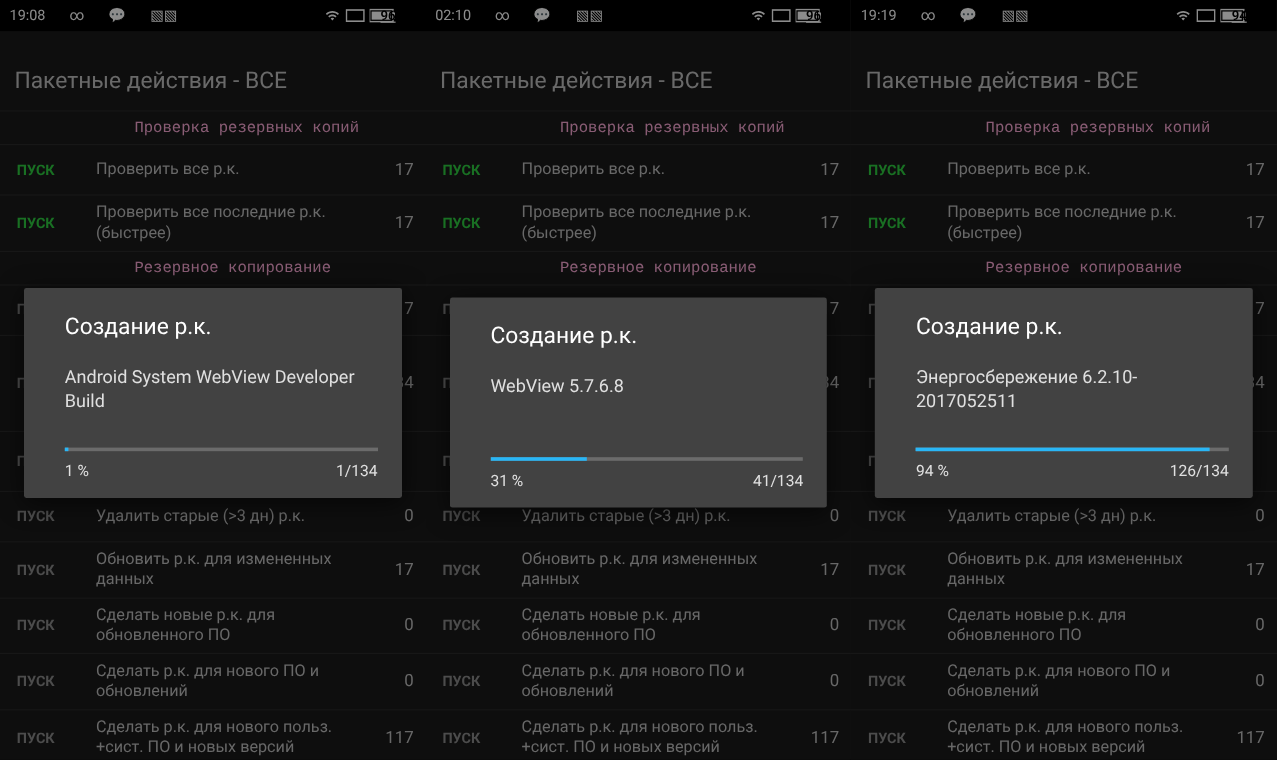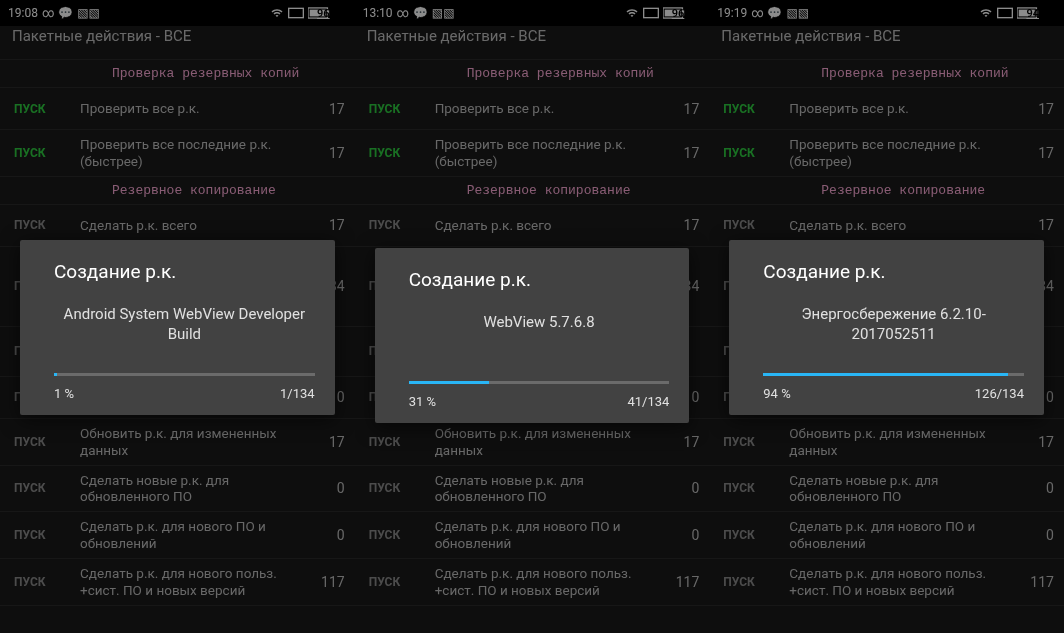--- a/index.html
+++ b/index.html
@@ -22,28 +22,28 @@
   }
   .statusbar {
     height: 26px;
     background: #000;
     color: #fff;
     display: flex;
     align-items: center;
     padding: 0 8px;
     font-size: 12px;
   }
-  .sb-left { display: flex; align-items: center; gap: 4px; }
+  .sb-left { display: flex; align-items: center; gap: 20px; }
   .sb-right { margin-left: auto; display: flex; align-items: center; gap: 4px; text-decoration: underline; }
   .sb-ico { display:inline-flex; align-items:center; }
   .app-title {
     background: #1a1a1a;
     color: #c0c0c0;
-    font-size: 15px;
-    padding: 1px 12px 14px 12px;
+    font-size: 19px;
+    padding: 29px 12px 14px 12px;
     border-bottom: 1px solid #2a2a2a;
   }
   .section-header {
     color: #f9a8d4;
     font-size: 13px;
     padding: 6px 12px 6px 112px;
     border-bottom: 1px solid #2a2a2a;
     font-family: Liberation Mono, monospace;
   }
   .row {
@@ -86,21 +86,21 @@
     right: 20px;
     background: #424242;
     color: #eaeaea;
     padding: 20px 20px 14px 34px;
     box-shadow: 0 4px 20px rgba(0,0,0,0.6);
     border-radius: 2px;
   }
   .dialog.pos-a { top: 240px; }
   .dialog.pos-b { top: 248px; }
   .dialog .dtitle { font-size: 19px; margin-bottom: 22px; color:#fff; }
-  .dialog .dmsg { font-size: 15px; line-height: 1.3; color:#e0e0e0; white-space: pre-line; min-height:40px;text-align:center;}
+  .dialog .dmsg { font-size: 15px; line-height: 1.3; color:#e0e0e0; white-space: pre-line; min-height:40px;}
   .dialog .pbar {
     margin-top: 28px;
     height: 3px;
     background: #6b6b6b;
     position: relative;
   }
   .dialog .pbar .fill {
     position: absolute;
     left: 0; top: 0; bottom: 0;
     background: #29b6f6;
@@ -211,21 +211,21 @@
     <div class="pfoot">
       <span>1 %</span>
       <span>1/134</span>
     </div>
   </div>
 </div>
 
 <div class="screen">
   <div class="statusbar">
     <div class="sb-left">
-      <span>13:10</span>
+      <span>02:10</span>
       <span class="sb-ico">∞</span>
       <span class="sb-ico">💬</span>
       <span class="sb-ico">▧▧</span>
     </div>
     <div class="sb-right">
       <span class="sb-ico">
           <svg width="14" height="12" viewBox="0 0 24 24" fill="#fff">
             <path d="M1 9l2 2c4.97-4.97 13.03-4.97 18 0l2-2C16.93 2.93 7.07 2.93 1 9zm8 8l3 3 3-3c-1.66-1.66-4.34-1.66-6 0zm-4-4l2 2c2.76-2.76 7.24-2.76 10 0l2-2c-3.87-3.87-10.13-3.87-14 0z"></path>
           </svg>
         </span>

